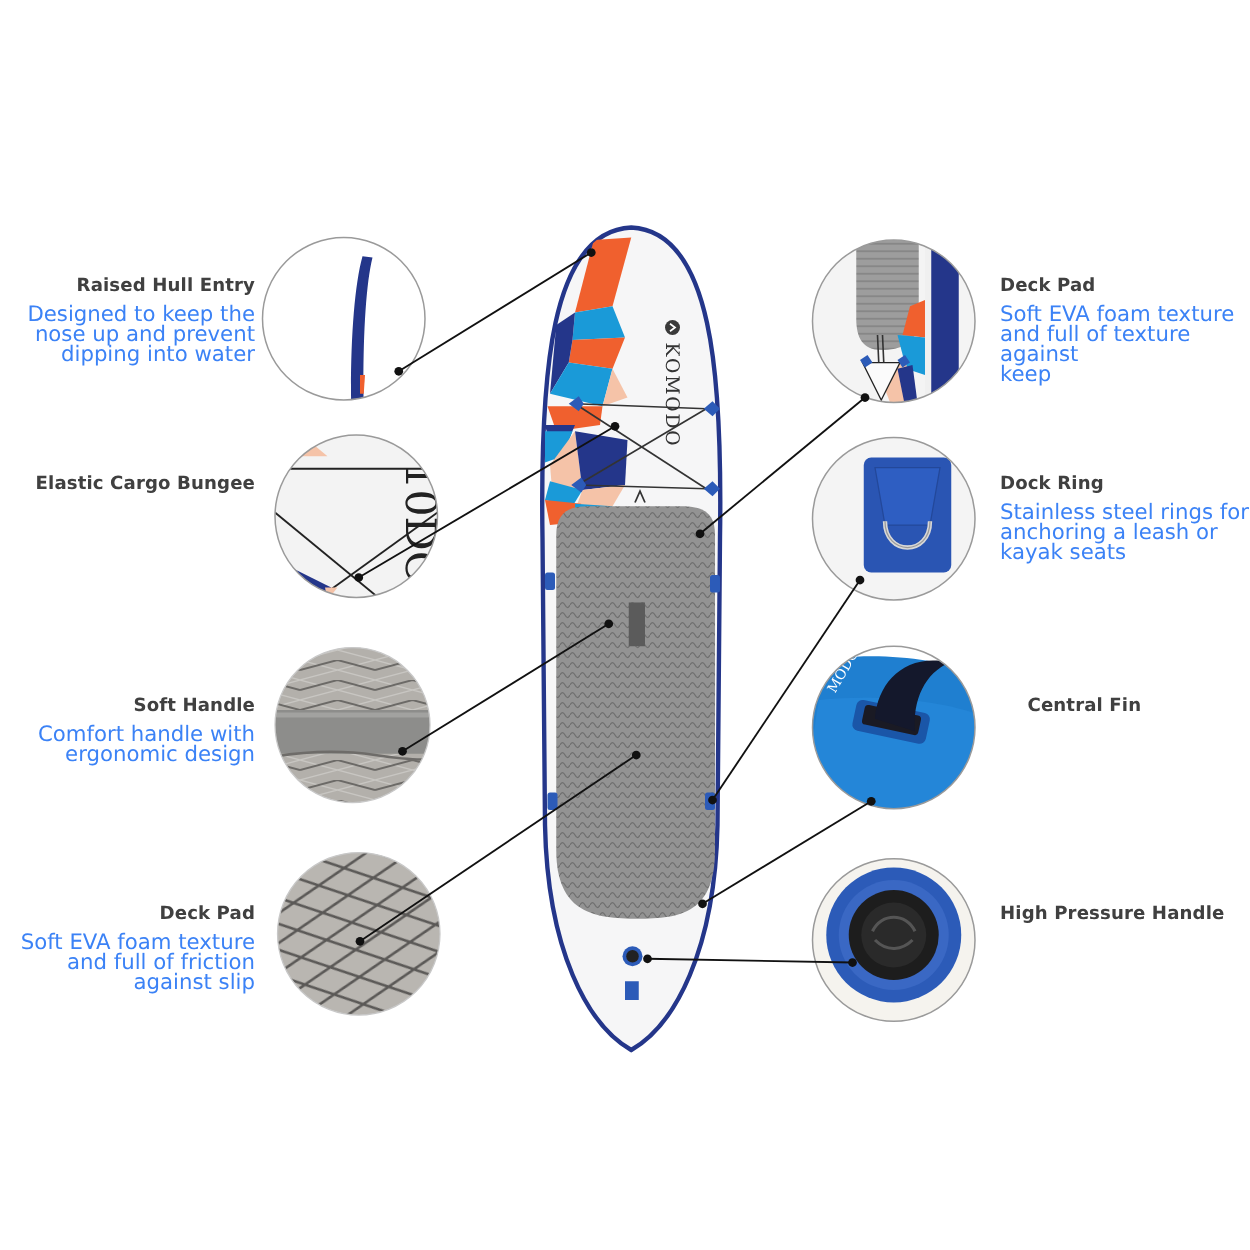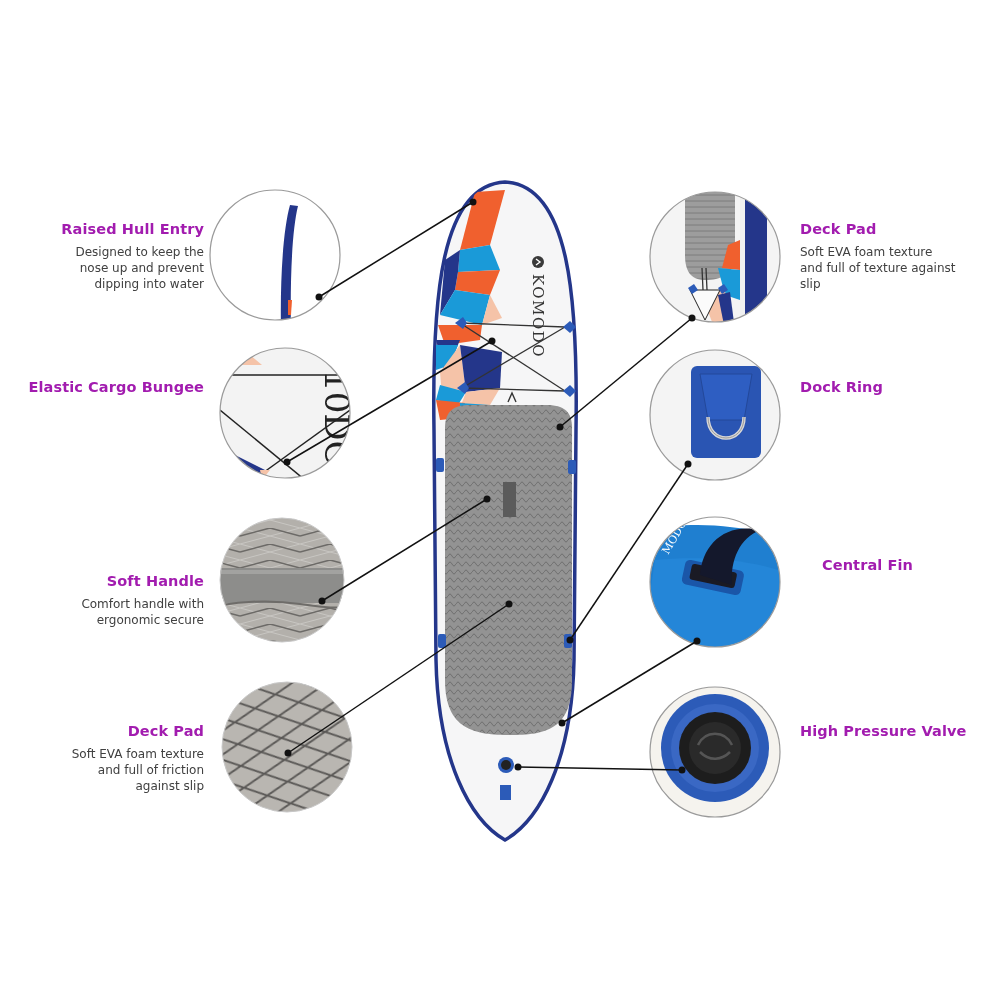--- a/index.html
+++ b/index.html
@@ -1,22 +1,22 @@
 <!DOCTYPE html>
 <html><head>
   <meta charset="utf-8">
   <style>
     html, body { margin: 0; padding: 0; background: #ffffff; }
     body { width: 1000px; height: 1000px; position: relative; overflow: hidden; font-family: "DejaVu Sans", sans-serif; color: #1e1e1e; }
     .stage { position: absolute; left: 0; top: 0; width: 1000px; height: 1000px; }
     .feature { position: absolute; width: 200px; }
     .feature.left { text-align: right; }
     .feature.right { text-align: left; width: 200px; }
-    .feature .title { font-weight: bold; font-size: 14.5px; letter-spacing: 0.1px; margin: 0 0 7px 0; color: #a21caf; }
-    .feature .desc { font-size: 12px; line-height: 16px; color: #404040; }
+    .feature .title { font-weight: bold; font-size: 14.5px; letter-spacing: 0.1px; margin: 0 0 7px 0; color: #404040; }
+    .feature .desc { font-size: 17px; line-height: 16px; color: #3b82f6; }
     svg { position: absolute; left: 0; top: 0; }
   </style>
 </head>
 <body>
 
 <div class="stage">
 
   <svg width="1000" height="1000" viewBox="0 0 1000 1000">
     <defs>
       <pattern id="deckTex" width="8" height="8" patternUnits="userSpaceOnUse">
@@ -245,51 +245,56 @@
       <div>Designed to keep the</div>
       <div>nose up and prevent</div>
       <div>dipping into water</div>
     </div>
   </div>
 
   <div class="feature left" style="left:4px; top:379px;">
     <div class="title">Elastic Cargo Bungee</div>
   </div>
 
-  <div class="feature left" style="left:4px; top:557px;margin-top:16px;">
+  <div class="feature left" style="left:4px; top:557px;">
     <div class="title">Soft Handle</div>
     <div class="desc">
       <div>Comfort handle with</div>
-      <div>ergonomic secure</div>
+      <div>ergonomic design</div>
     </div>
   </div>
 
   <div class="feature left" style="left:4px; top:723px;">
     <div class="title">Deck Pad</div>
     <div class="desc">
       <div>Soft EVA foam texture</div>
       <div>and full of friction</div>
       <div>against slip</div>
     </div>
   </div>
 
   <div class="feature right" style="left:800px; top:221px;">
     <div class="title">Deck Pad</div>
     <div class="desc">
       <div>Soft EVA foam texture</div>
       <div>and full of texture against</div>
-      <div>slip</div>
+      <div>keep</div>
     </div>
   </div>
 
   <div class="feature right" style="left:800px; top:379px;">
     <div class="title">Dock Ring</div>
+    <div class="desc">
+      <div>Stainless steel rings for</div>
+      <div>anchoring a leash or</div>
+      <div>kayak seats</div>
+    </div>
   </div>
 
   <div class="feature right" style="left:822px; top:557px;">
     <div class="title">Central Fin</div>
   </div>
 
   <div class="feature right" style="left:800px; top:723px;">
-    <div class="title">High Pressure Valve</div>
+    <div class="title">High Pressure Handle</div>
   </div>
 
 </div>
 
 </body></html>

